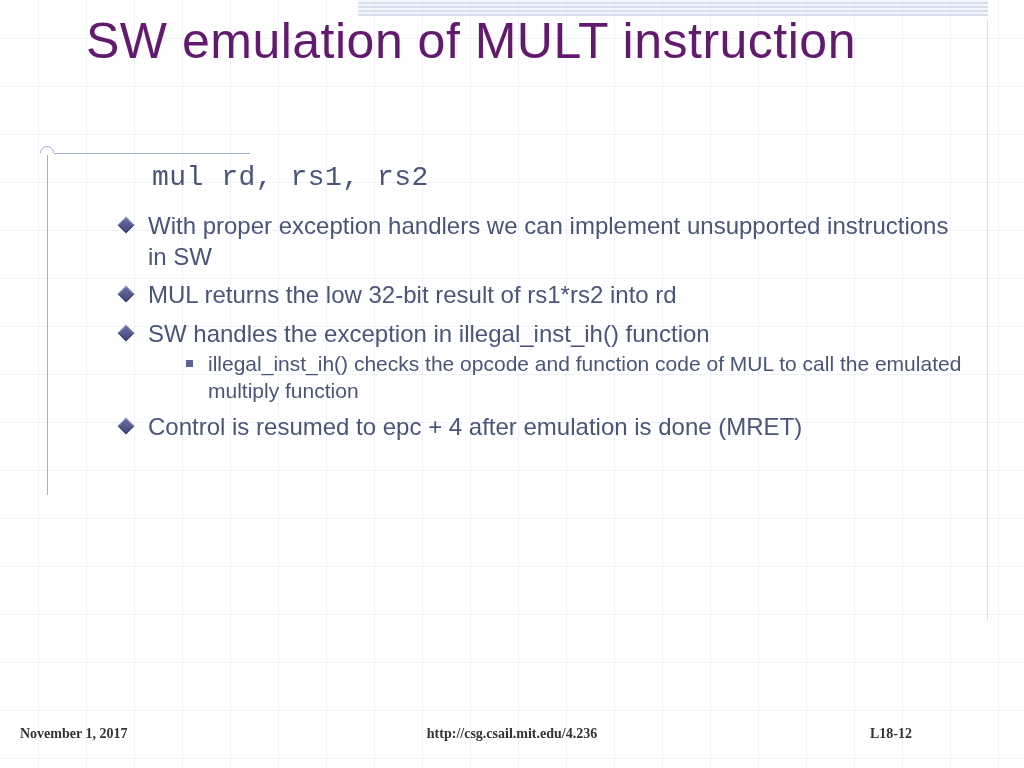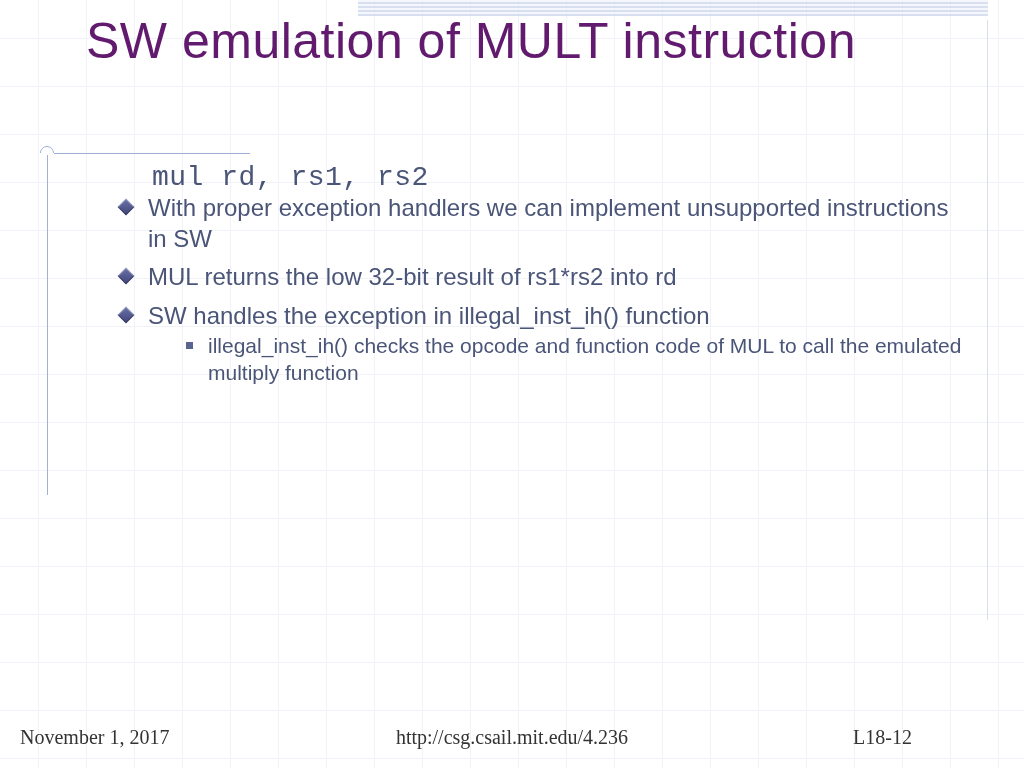--- a/index.html
+++ b/index.html
@@ -68,21 +68,21 @@
     position: absolute;
     left: 120px; top: 162px;
     width: 850px;
     color: #4a5578;
   }
   .instr {
     font-family: "Courier New", monospace;
     font-size: 28px;
     color: #4a5578;
     margin-left: 32px;
-    margin-bottom: 0;
+    margin-bottom: 18px;
     letter-spacing: 0.5px;
   }
   ul.main { list-style: none; }
   ul.main > li {
     position: relative;
     padding-left: 28px;
     font-size: 24px;
     line-height: 1.28;
     margin-bottom: 8px;
   }
@@ -110,21 +110,22 @@
     width: 7px; height: 7px;
     background: #5a6490;
   }
   .footer {
     position: absolute;
     bottom: 18px; left: 0;
     width: 936px;
     height: 24px;
     color: #333;
     font-family: "Times New Roman", serif;
-    font-size: 20px;
+    font-size: 14px;
+    font-weight: bold;
   }
   .footer .date { position: absolute; left: 20px; }
   .footer .url  { position: absolute; left: 0; width: 1024px; text-align: center; }
   .footer .page { position: absolute; right: 24px; }
 </style>
 </head>
 <body>
 
 <div class="top-hatch"></div>
 <div class="vline-right"></div>
@@ -141,20 +142,21 @@
   <div class="instr">mul rd, rs1, rs2</div>
   <ul class="main">
     <li>With proper exception handlers we can implement unsupported instructions in SW</li>
     <li>MUL returns the low 32-bit result of rs1*rs2 into rd</li>
     <li>
       <span>SW handles the exception in illegal_inst_ih() function</span>
       <ul class="sub">
         <li>illegal_inst_ih() checks the opcode and function code of MUL to call the emulated multiply function</li>
       </ul>
     </li>
+    <li>Control is resumed to epc + 4 after emulation is done (MRET)</li>
   </ul>
 </div>
 
 <div class="footer">
   <span class="date">November 1, 2017</span>
   <span class="url">http://csg.csail.mit.edu/4.236</span>
   <span class="page">L18-12</span>
 </div>
 
 </body></html>

